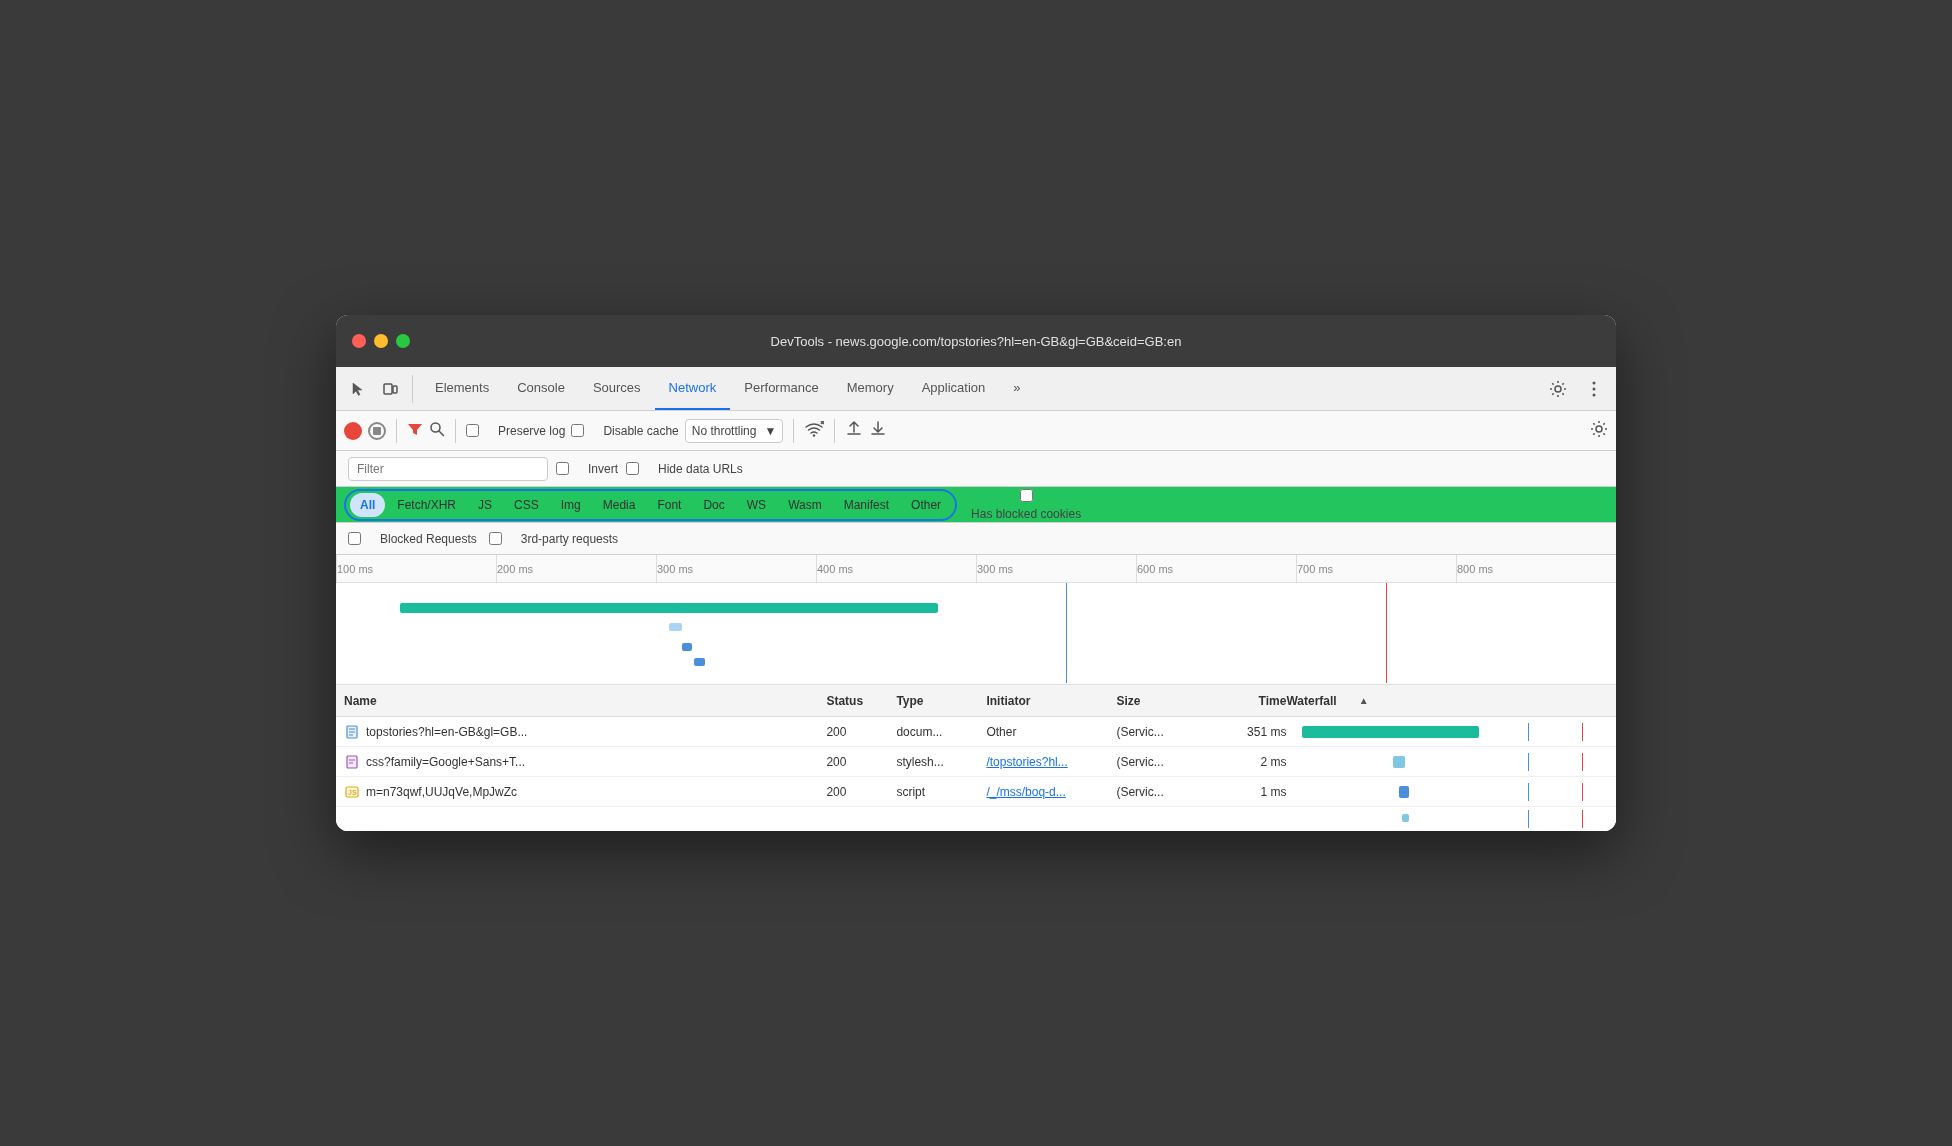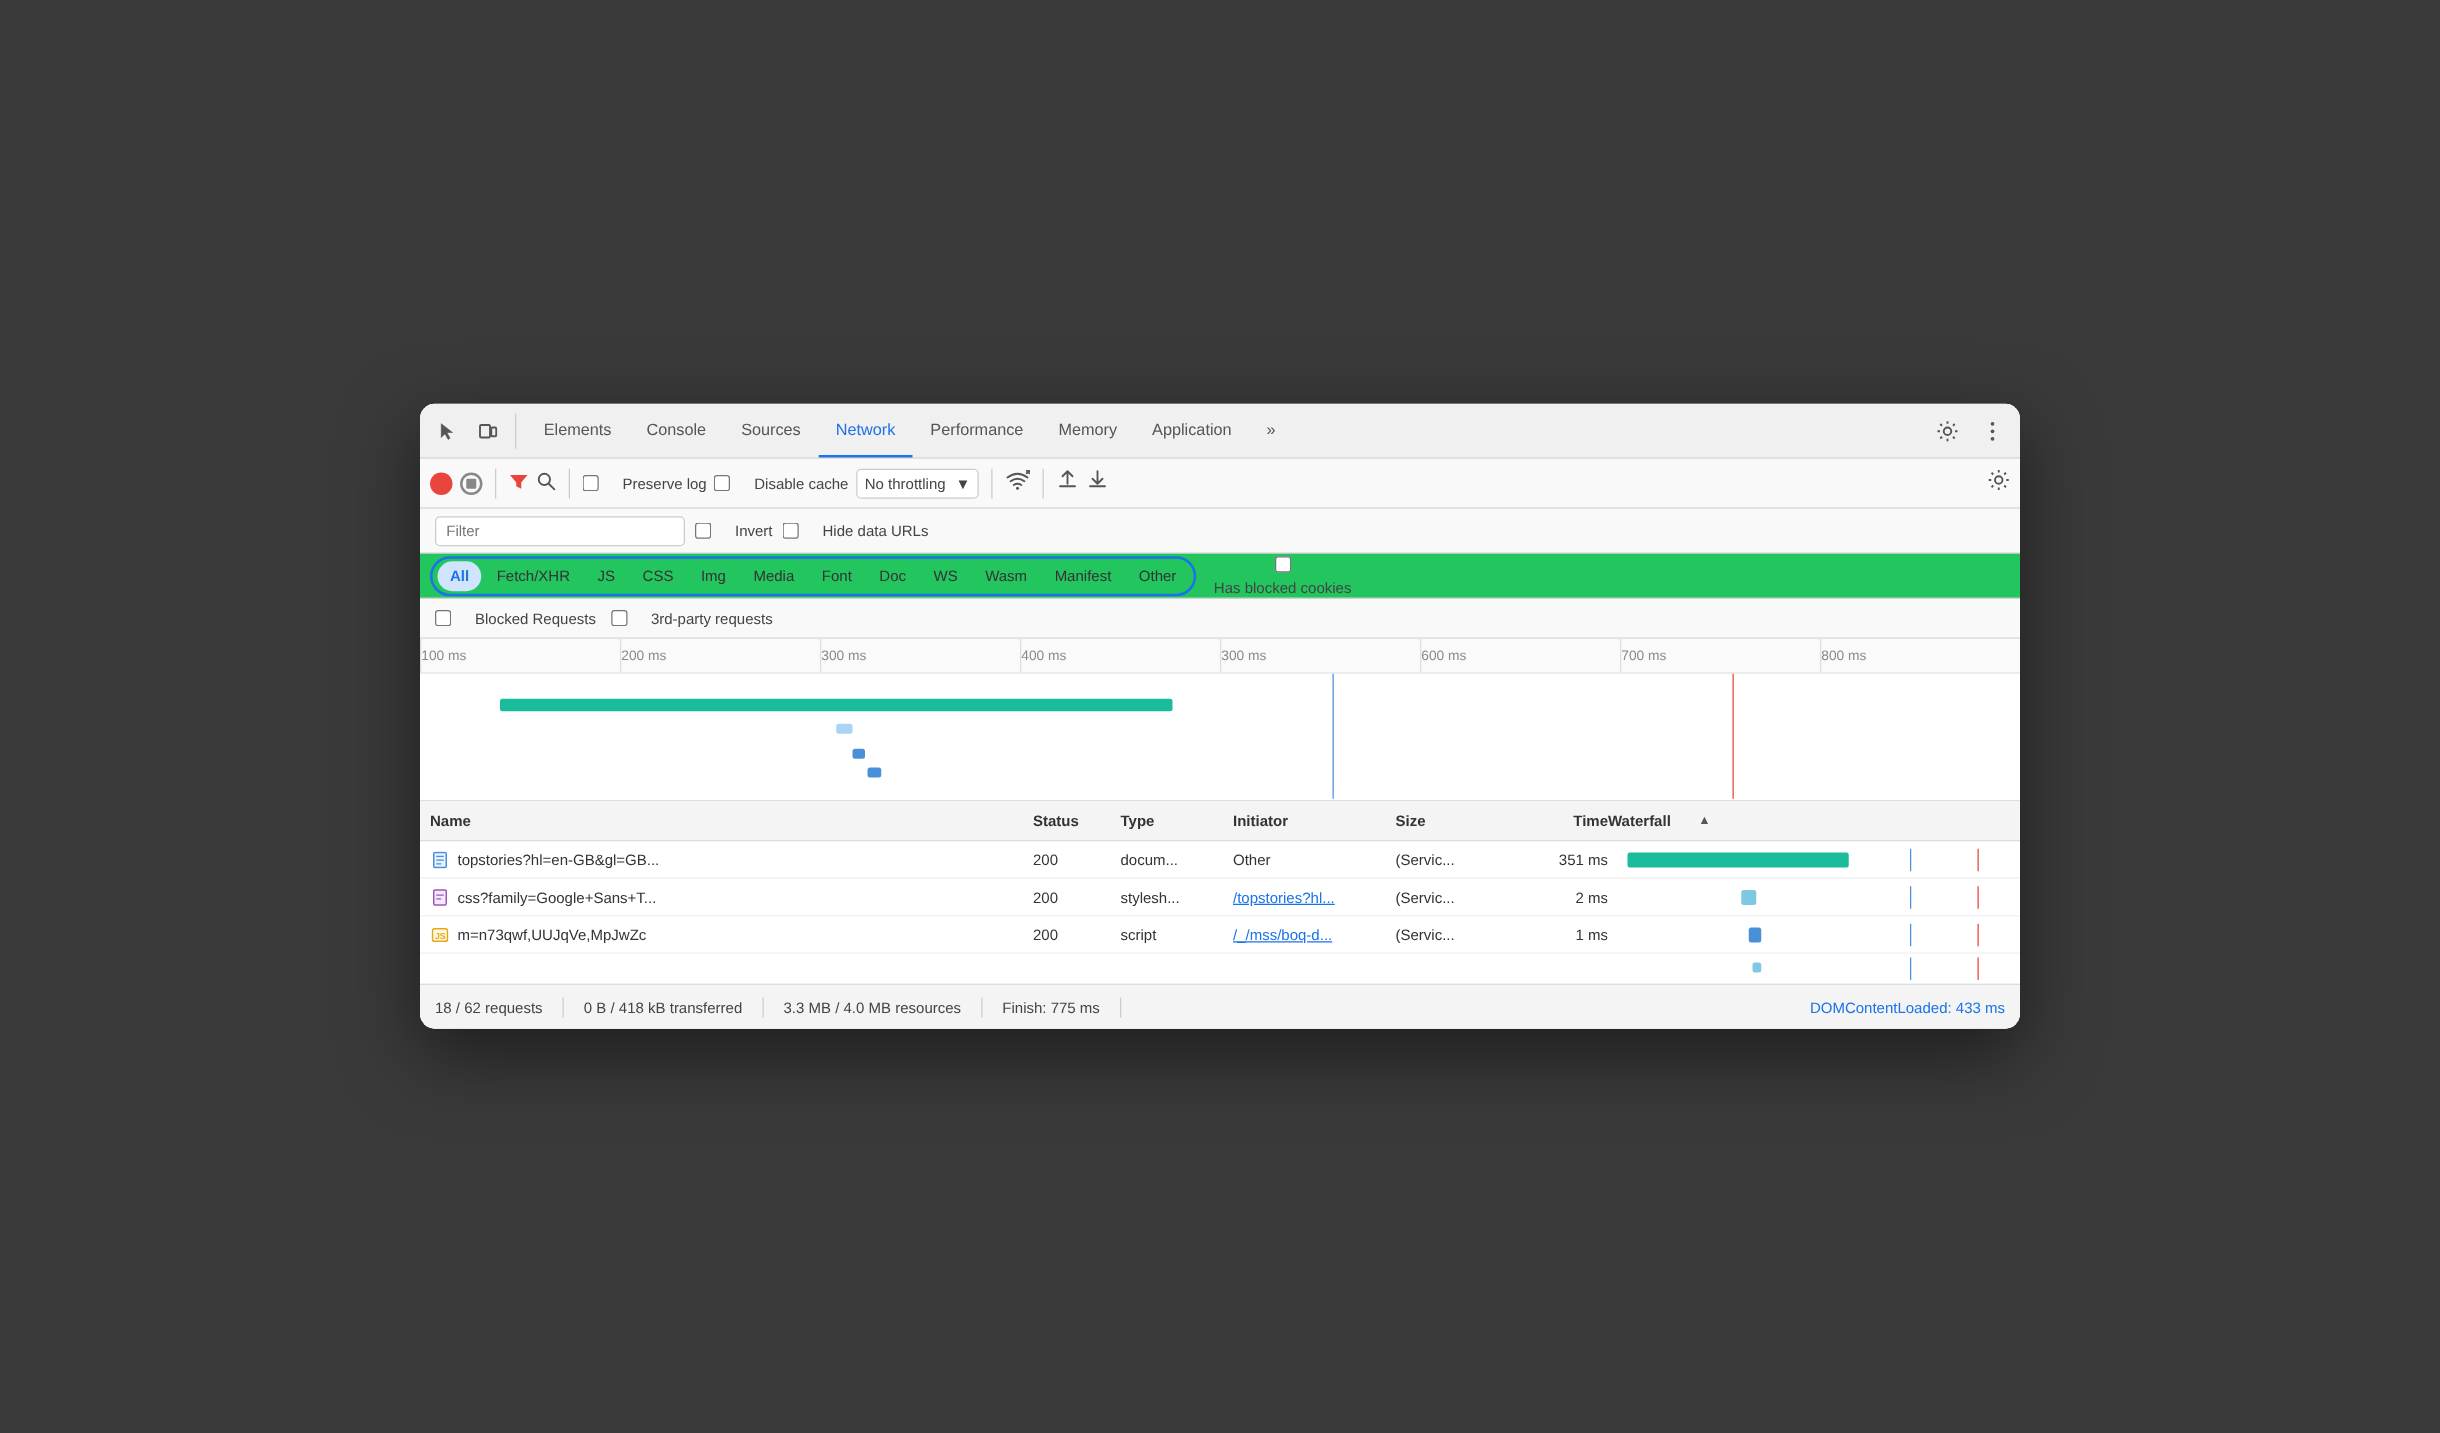--- a/index.html
+++ b/index.html
@@ -467,20 +467,28 @@
     .wifi-icon {
       font-size: 16px;
       color: #555;
     }
   </style>
 </head>
 <body>
 
 <div class="window">
 
+  <div class="titlebar">
+    <div class="traffic-lights">
+      <div class="traffic-light tl-red"></div>
+      <div class="traffic-light tl-yellow"></div>
+      <div class="traffic-light tl-green"></div>
+    </div>
+    <div class="titlebar-title">DevTools - news.google.com/topstories?hl=en-GB&amp;gl=GB&amp;ceid=GB:en</div>
+  </div>
 
   <div class="devtools-body">
 
     <div class="tabs-bar">
       <div class="tab-icons">
         <div class="tab-icon-btn">
           <svg width="16" height="16" viewBox="0 0 16 16" fill="none">
             <path d="M3 2 L3 13 L6 10 L8.5 14.5 L10 13.5 L7.5 9 L12 9 Z" fill="#555" stroke="#555" stroke-width="0.5"></path>
           </svg>
         </div>
@@ -760,25 +768,14 @@
         <div class="waterfall-cell">
           <div class="wf-bar-container">
             <div class="wf-bar wf-lightblue" style="left:36%;width:2%;height:8px;top:4px;"></div>
             <div class="wf-vline-blue" style="left:75%;"></div>
             <div class="wf-vline-red" style="left:92%;"></div>
           </div>
         </div>
       </div>
     </div>
 
-    <div class="status-bar">
-      <span>18 / 62 requests</span>
-      <div class="status-sep"></div>
-      <span>0 B / 418 kB transferred</span>
-      <div class="status-sep"></div>
-      <span>3.3 MB / 4.0 MB resources</span>
-      <div class="status-sep"></div>
-      <span>Finish: 775 ms</span>
-      <div class="status-sep"></div>
-      <span class="dom-loaded">DOMContentLoaded: 433 ms</span>
-    </div>
   </div>
 </div>
 
 </body></html>

